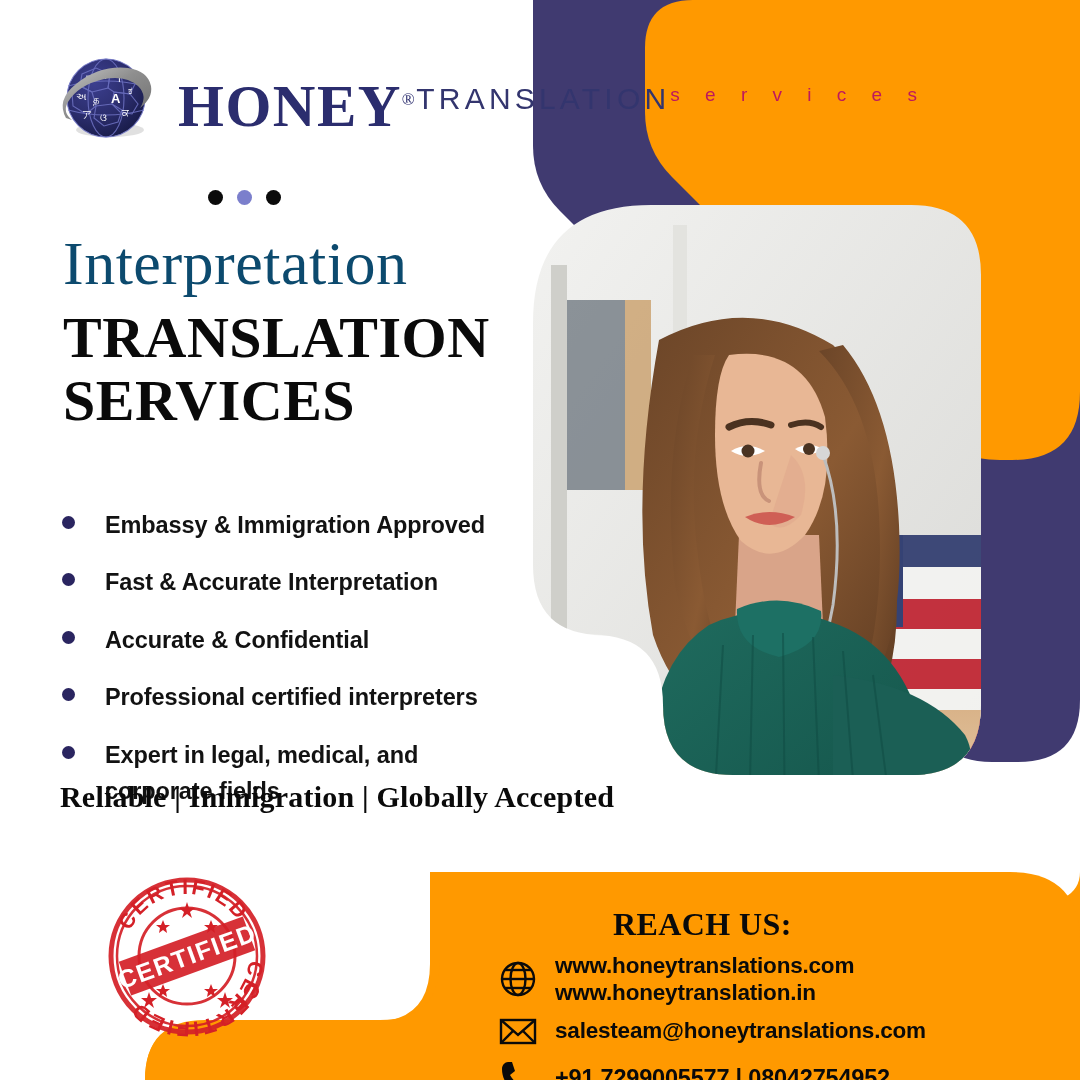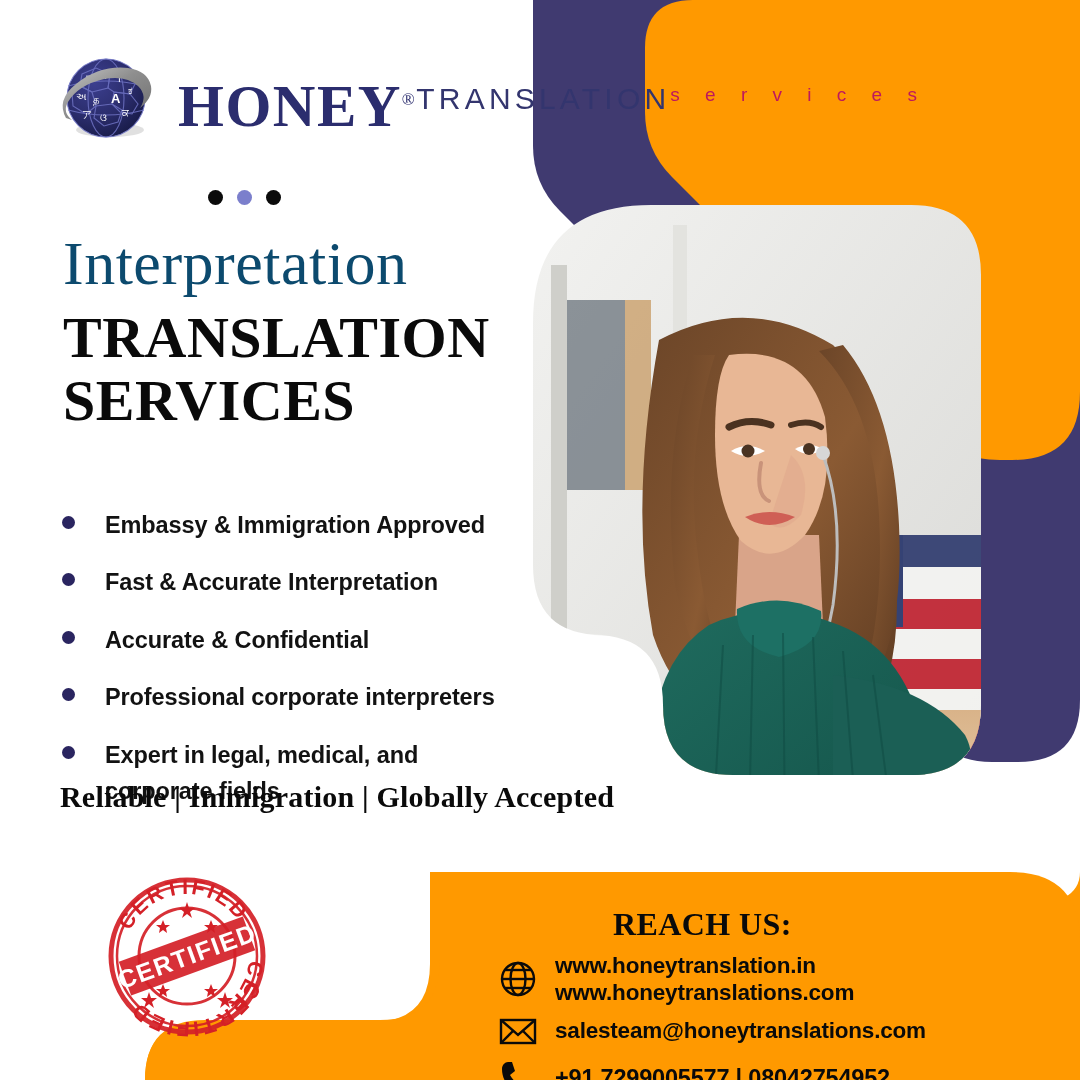--- a/index.html
+++ b/index.html
@@ -313,21 +313,21 @@
     <div class="bullet-row">
       <span class="bullet-dot"></span>
       <span class="bullet-text">Fast &amp; Accurate Interpretation</span>
     </div>
     <div class="bullet-row">
       <span class="bullet-dot"></span>
       <span class="bullet-text">Accurate &amp; Confidential</span>
     </div>
     <div class="bullet-row">
       <span class="bullet-dot"></span>
-      <span class="bullet-text">Professional corporate interpreters</span>
+      <span class="bullet-text">Professional certified interpreters</span>
     </div>
     <div class="bullet-row">
       <span class="bullet-dot"></span>
       <span class="bullet-text" style="max-width:355px;display:inline-block">Expert in legal, medical, and corporate fields</span>
     </div>
   </div>
 
   <div class="tagline">Reliable  |  Immigration  |  Globally Accepted</div>
 
   <svg class="stamp" viewBox="0 0 168 168">
@@ -368,22 +368,22 @@
       <svg class="c-icon" viewBox="0 0 40 40">
         <g fill="none" stroke="#0a0a0a" stroke-width="2.4">
           <circle cx="20" cy="20" r="16"></circle>
           <ellipse cx="20" cy="20" rx="7.5" ry="16"></ellipse>
           <path d="M4,20 H36"></path>
             <path d="M7,11 H33"></path>
             <path d="M7,29 H33"></path>
         </g>
       </svg>
       <div class="c-lines">
+        <span class="c-text">www.honeytranslations.com</span>
         <span class="c-text">www.honeytranslation.in</span>
-        <span class="c-text">www.honeytranslations.com</span>
       </div>
     </div>
 
     <div class="c-row row-mail">
       <svg class="c-icon" viewBox="0 0 40 40">
         <g fill="none" stroke="#0a0a0a" stroke-width="2.4">
           <rect x="3" y="9" width="34" height="23"></rect>
           <path d="M3,9 L20,24 L37,9"></path>
           <path d="M3,32 L15,20"></path>
             <path d="M37,32 L25,20"></path>

